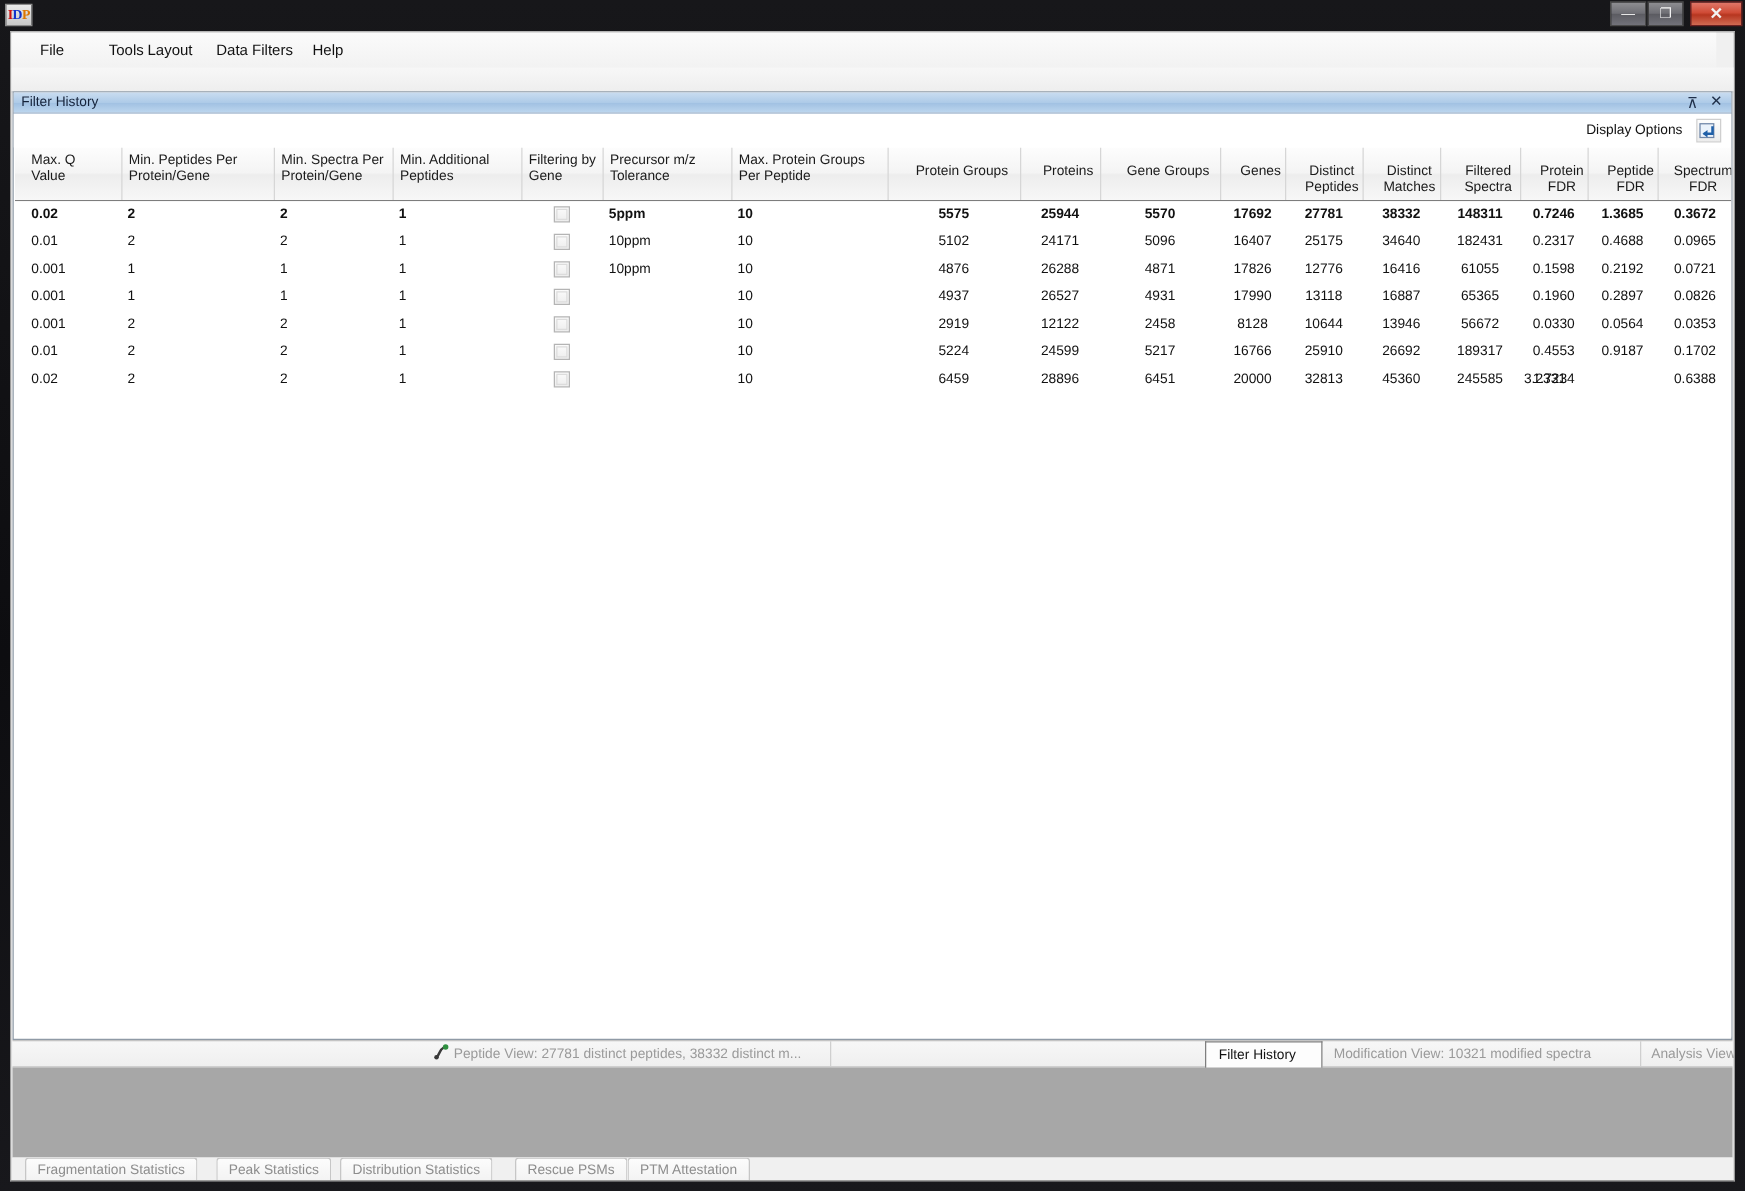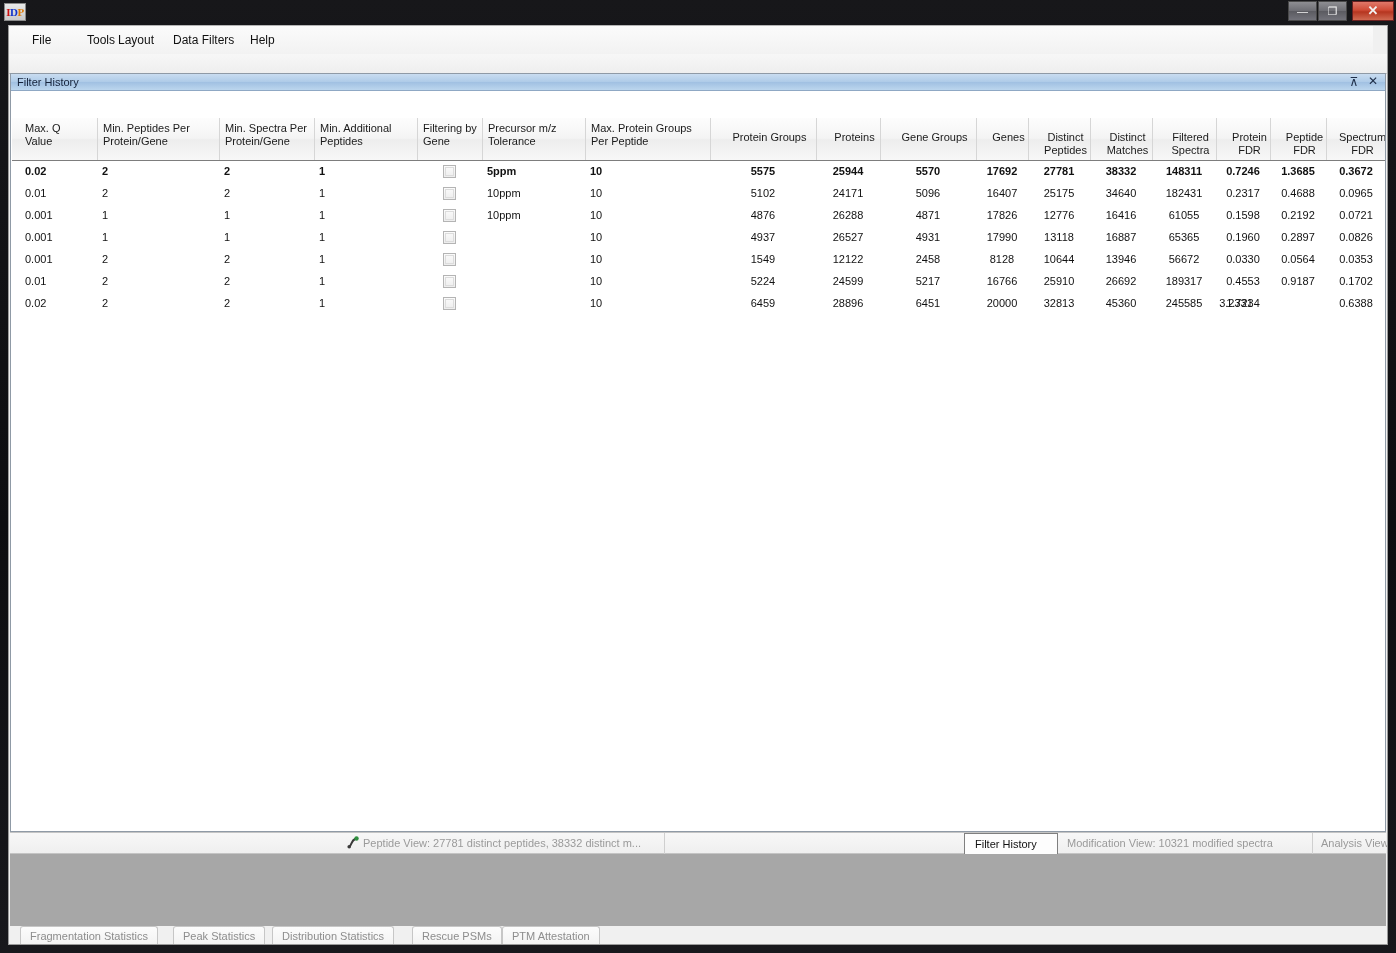--- a/index.html
+++ b/index.html
@@ -360,20 +360,30 @@
     <div id="toolbar-strip"></div>
 
     <div id="panel-filter-history">
 
       <div id="panel-caption">
         <div id="panel-caption-text">Filter History</div>
         <div id="panel-pin">⊼</div>
         <div id="panel-close">✕</div>
       </div>
 
+      <div id="display-options-bar">
+        <div id="display-options-label">Display Options</div>
+        <div id="display-options-icon">
+          <svg width="18" height="17" viewBox="0 0 18 17">
+            <rect x="2" y="3" width="11" height="11" fill="#eaf2fb" stroke="#6f86a8"></rect>
+            <path d="M5 11 L12 11 L12 5" fill="none" stroke="#1e5fa8" stroke-width="2"></path>
+            <path d="M4 11 L8 8 L8 14 Z" fill="#1e5fa8"></path>
+          </svg>
+        </div>
+      </div>
 
       <div id="grid">
         <div id="grid-header">
             <div class="col-head first" style="left: 8px; width: 77px;">Max. Q
 Value</div>
             <div class="col-head" style="left: 85px; width: 122px;">Min. Peptides Per
 Protein/Gene</div>
             <div class="col-head" style="left: 207px; width: 95px;">Min. Spectra Per
 Protein/Gene</div>
             <div class="col-head" style="left: 302px; width: 103px;">Min. Additional
@@ -479,21 +489,21 @@
               <div class="cell center" style="left: 1314px; width: 60px;">0.0826</div>
             </div>
             <div class="grid-row" style="top: 88px;">
               <div class="cell" style="left: 8px; width: 77px;">0.001</div>
               <div class="cell" style="left: 85px; width: 122px;">2</div>
               <div class="cell" style="left: 207px; width: 95px;">2</div>
               <div class="cell" style="left: 302px; width: 103px;">1</div>
               <div class="cell-checkbox" style="left: 431px;"></div>
               <div class="cell" style="left: 470px; width: 103px;"></div>
               <div class="cell" style="left: 573px; width: 125px;">10</div>
-              <div class="cell center" style="left: 698px; width: 106px;">1549</div>
+              <div class="cell center" style="left: 698px; width: 106px;">2919</div>
               <div class="cell center" style="left: 804px; width: 64px;">12122</div>
               <div class="cell center" style="left: 868px; width: 96px;">2458</div>
               <div class="cell center" style="left: 964px; width: 52px;">8128</div>
               <div class="cell center" style="left: 1016px; width: 62px;">10644</div>
               <div class="cell center" style="left: 1078px; width: 62px;">13946</div>
               <div class="cell center" style="left: 1140px; width: 64px;">56672</div>
               <div class="cell center" style="left: 1204px; width: 54px;">0.0330</div>
               <div class="cell center" style="left: 1258px; width: 56px;">0.0564</div>
               <div class="cell center" style="left: 1314px; width: 60px;">0.0353</div>
             </div>

